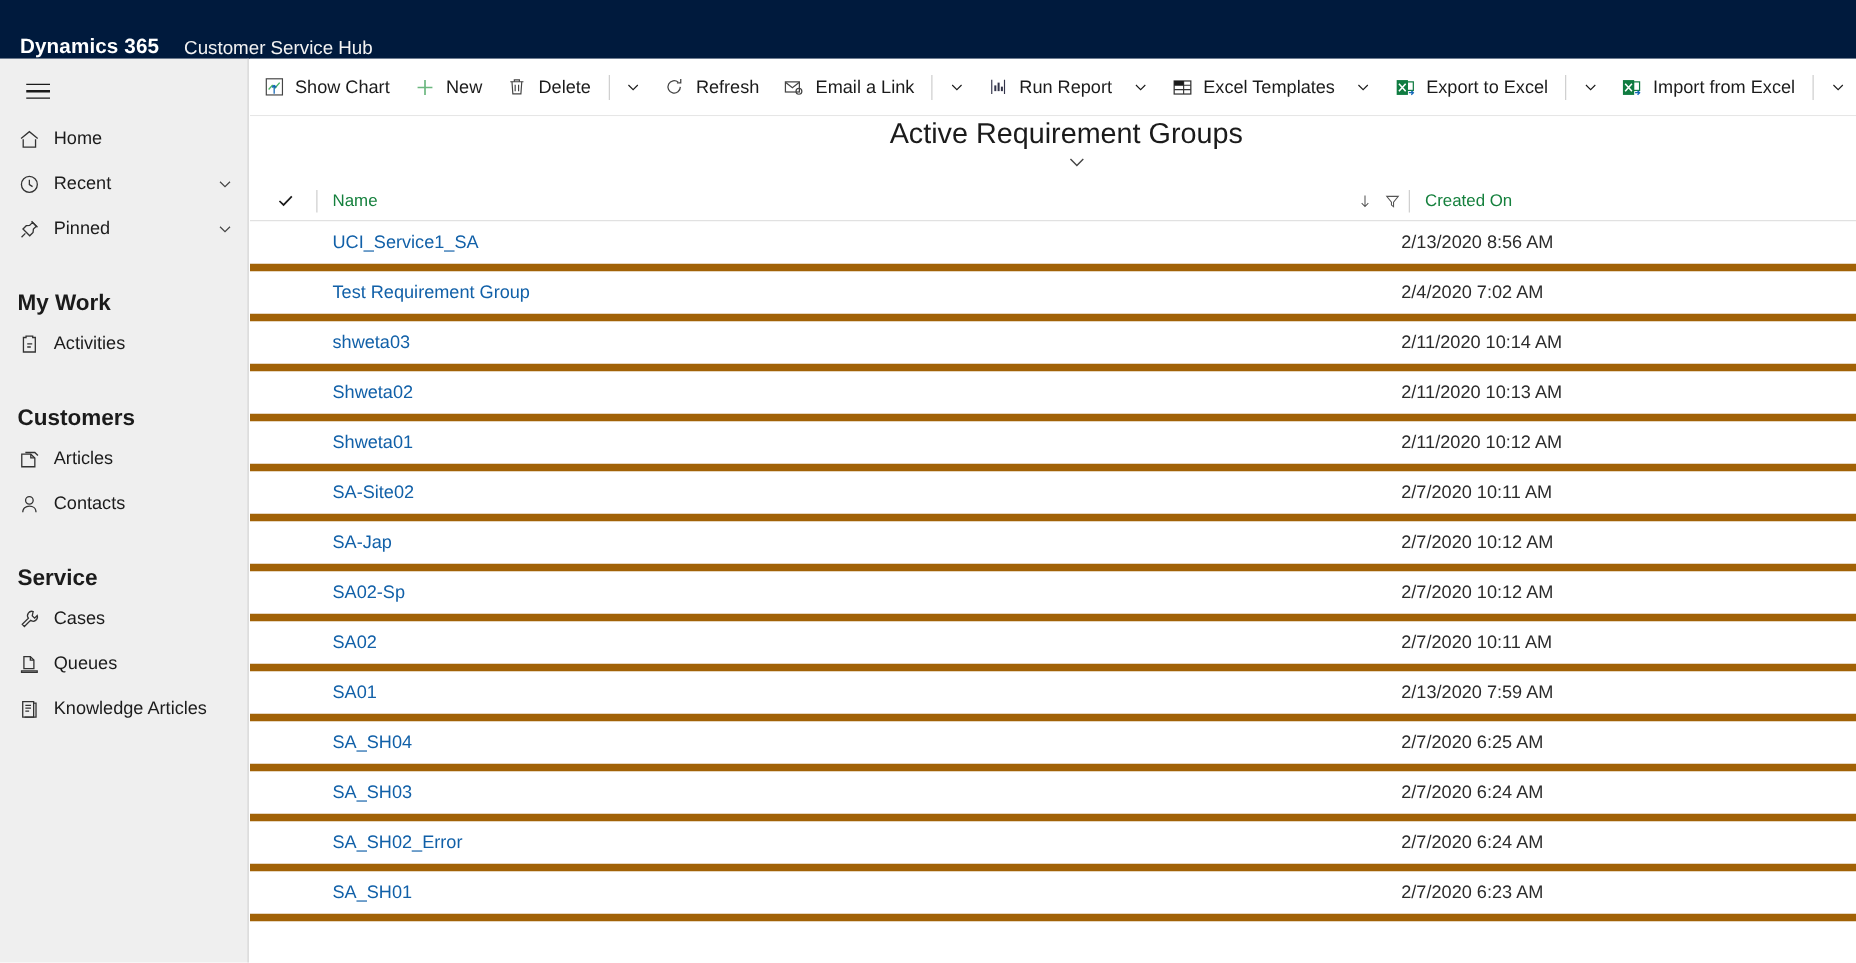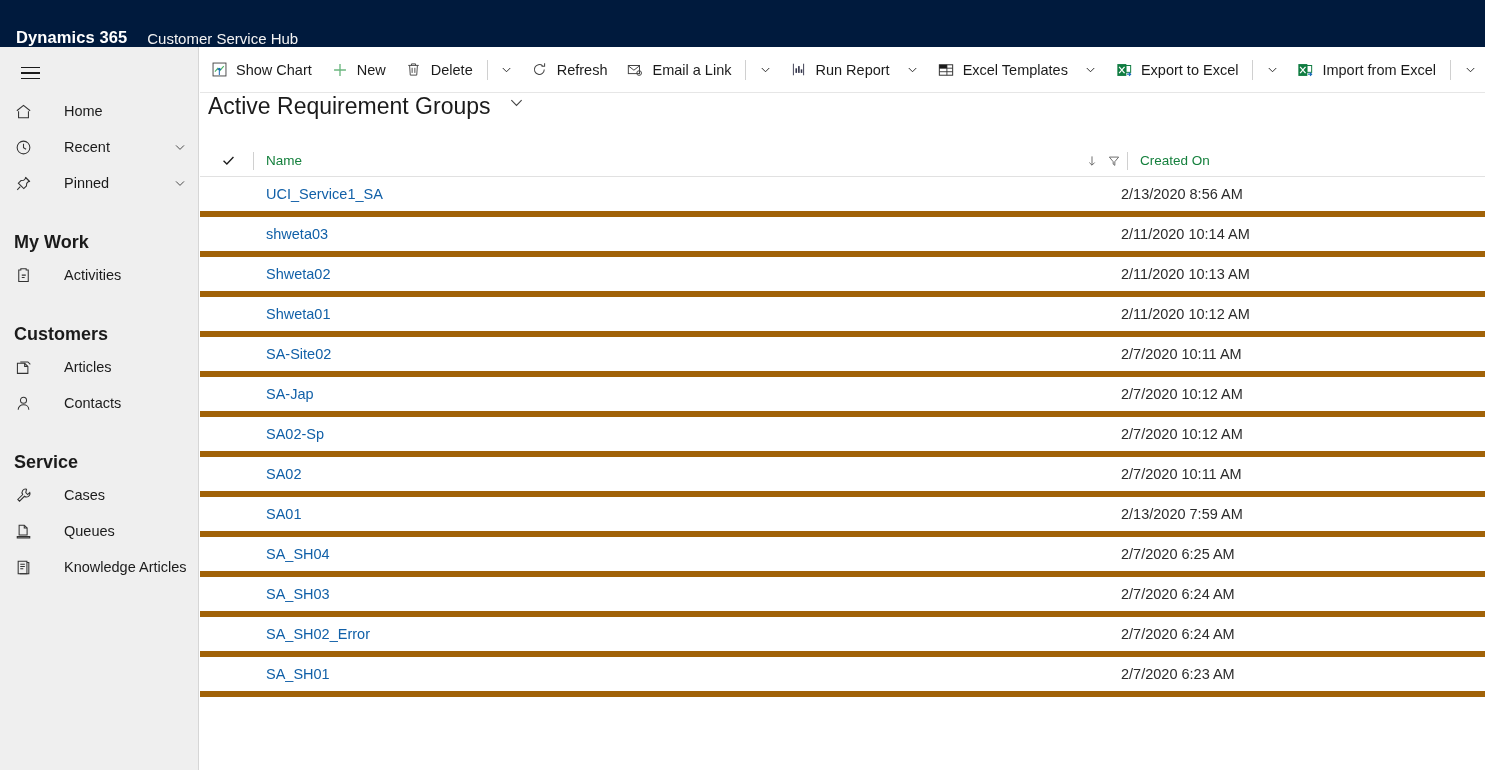--- a/index.html
+++ b/index.html
@@ -54,21 +54,20 @@
   .hamburger span {
     display: block; width: 19px; height: 1.6px;
     background: #1a1a1a;
   }
   .nav-item {
     display: flex; align-items: center;
     height: 36px;
     padding: 0 10px 0 14px;
     cursor: pointer;
     position: relative;
-    gap: 21px;
   }
   .nav-icon {
     width: 26px; min-width: 26px; height: 20px;
     display: flex; align-items: center; justify-content: flex-start;
     color: #333333;
   }
   .nav-label {
     font-size: 14.5px;
     color: #1b1b1b;
     margin-left: 3px;
@@ -130,23 +129,24 @@
   }
 
   
   .main {
     position: absolute; top: 93px; left: 200px;
     width: 1285px; height: 677px;
     background: #ffffff;
     overflow: hidden;
   }
   .view-header {
-    display: flex; align-items: flex-start;
+    display: flex; align-items: center;
     height: 52px;
-    padding-left: 8px;
+    padding-left: 21px;
+    flex-direction: column;
   }
   .view-title {
     font-size: 23px;
     color: #1b1b1b;
     font-weight: normal;
   }
   .view-caret {
     margin-left: 16px;
     display: flex; align-items: center;
     cursor: pointer;
@@ -538,20 +538,25 @@
   </div>
 
   <div id="grid-body">
       <div class="grid-row">
         <div class="cell-check"></div>
         <div class="cell-name"><span>UCI_Service1_SA</span></div>
         <div class="cell-created">2/13/2020 8:56 AM</div>
       </div>
       <div class="grid-row">
         <div class="cell-check"></div>
+        <div class="cell-name"><span>Test Requirement Group</span></div>
+        <div class="cell-created">2/4/2020 7:02 AM</div>
+      </div>
+      <div class="grid-row">
+        <div class="cell-check"></div>
         <div class="cell-name"><span>shweta03</span></div>
         <div class="cell-created">2/11/2020 10:14 AM</div>
       </div>
       <div class="grid-row">
         <div class="cell-check"></div>
         <div class="cell-name"><span>Shweta02</span></div>
         <div class="cell-created">2/11/2020 10:13 AM</div>
       </div>
       <div class="grid-row">
         <div class="cell-check"></div>

